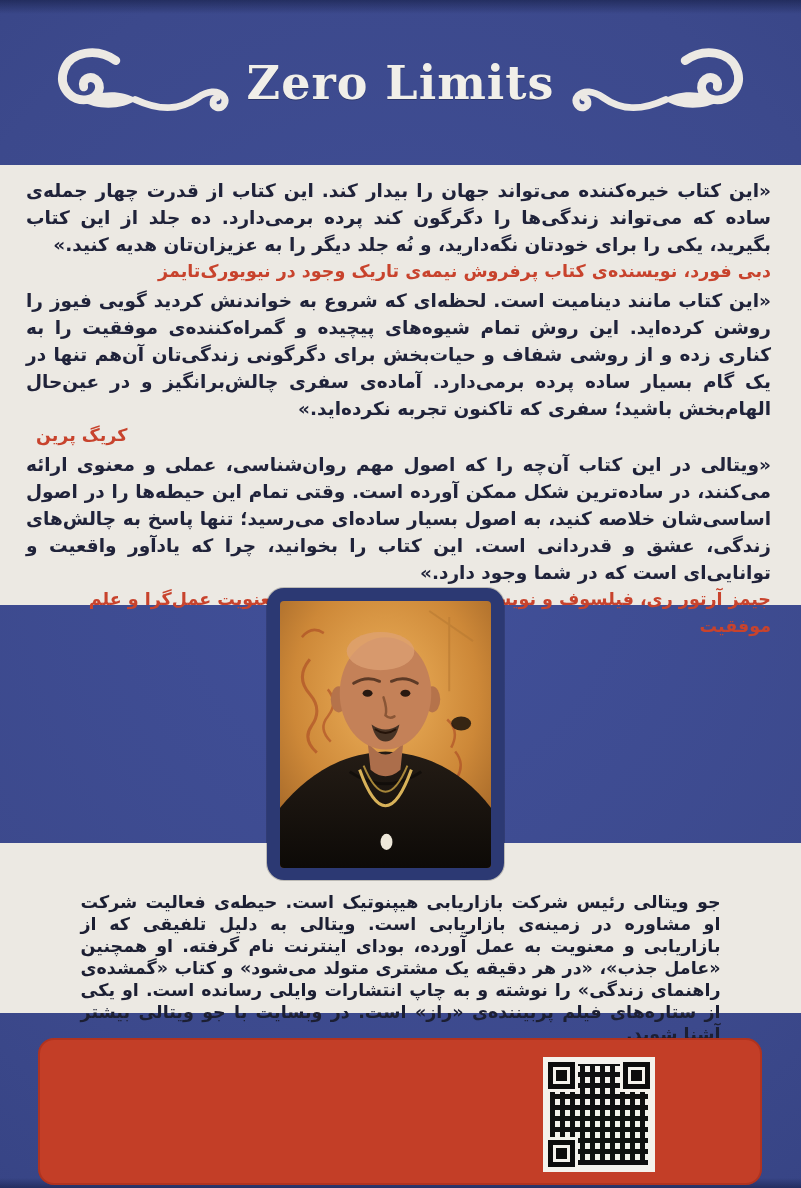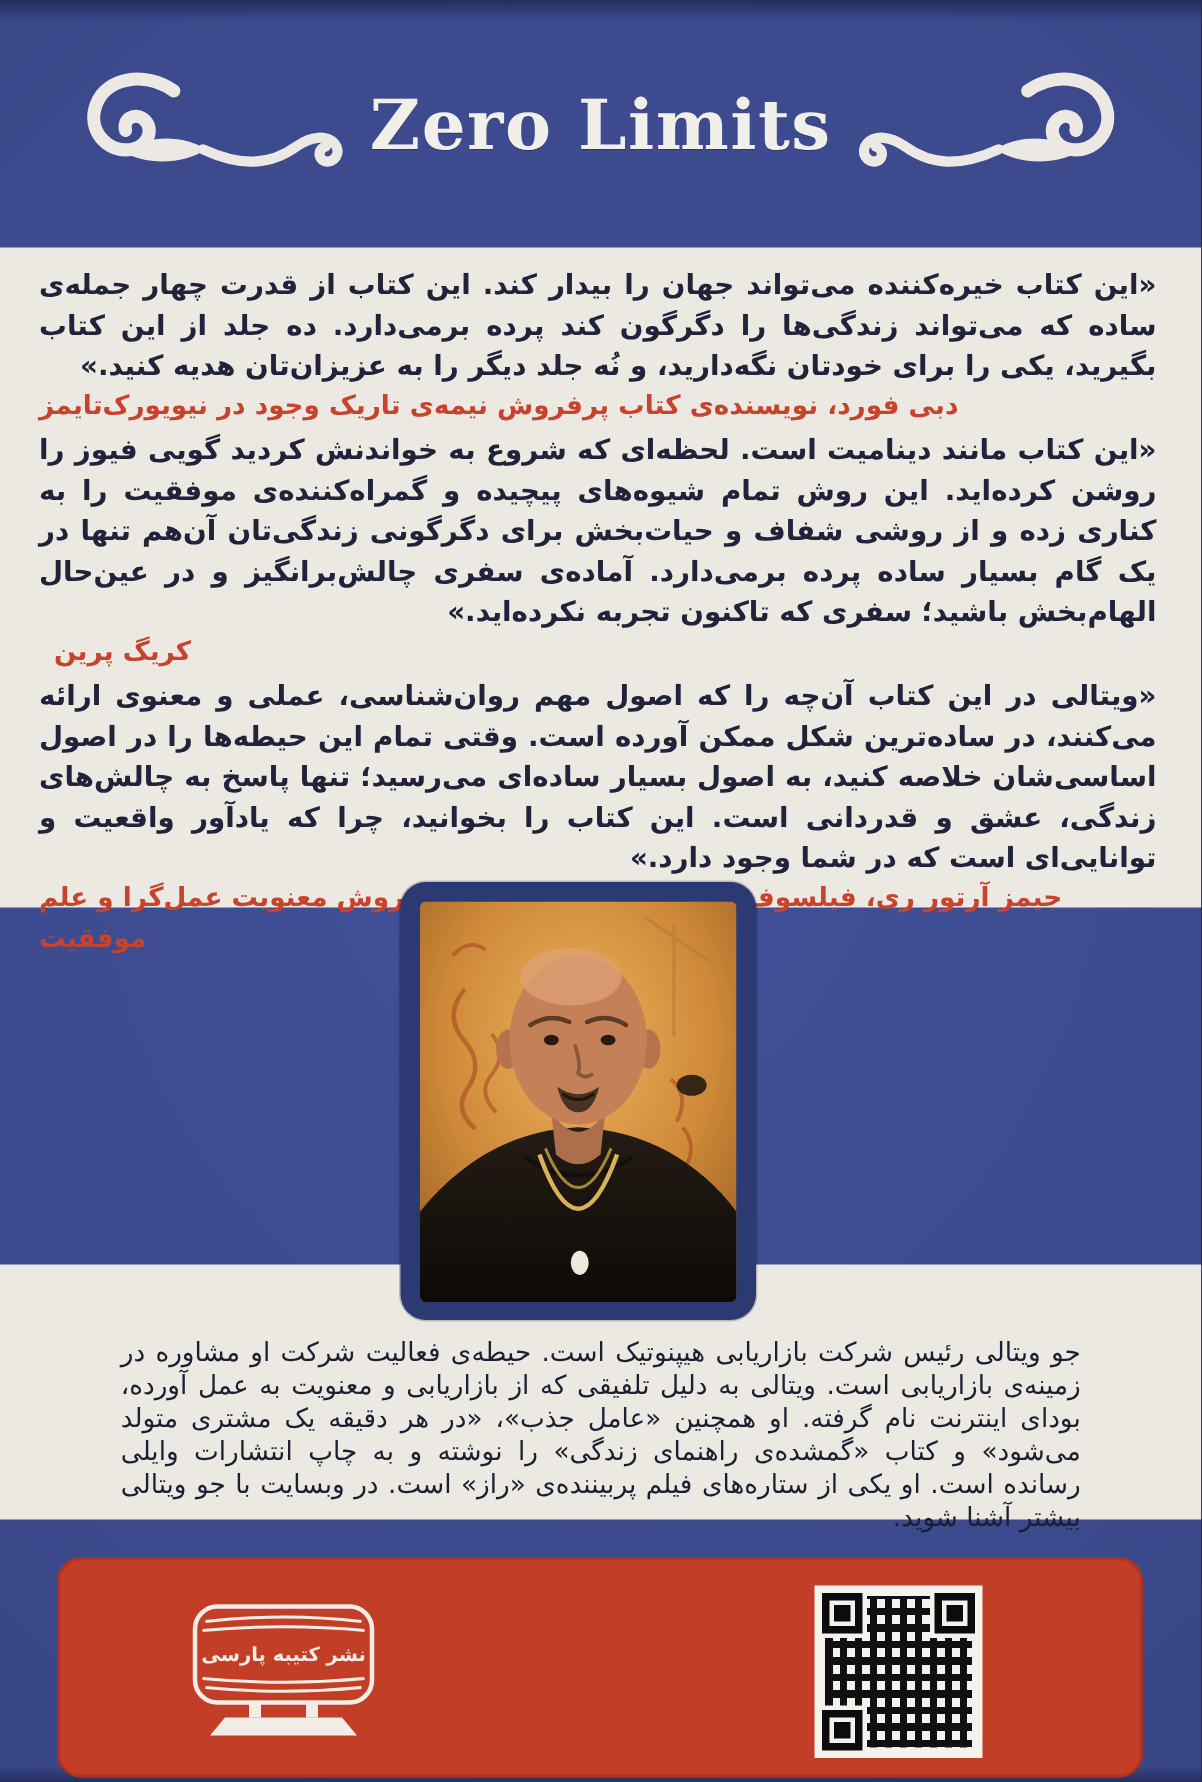--- a/index.html
+++ b/index.html
@@ -23,24 +23,24 @@
 
   
   .panel{ position:absolute; left:0; width:100%; background:#ece9e3; }
   .panel.testimonials{ top:165px; height:440px; padding:12px 30px 0 26px; }
   .panel.bio{ top:843px; height:170px; }
 
   .quote{ direction:rtl; text-align:justify; color:#20233a; font-weight:700;
     font-size:18.5px; line-height:27px; }
   .attr{ direction:rtl; color:#c8432d; font-weight:700; font-size:17.5px;
     line-height:27px; margin-bottom:2px; }
-  .attr.center{ text-align:left; }
+  .attr.center{ text-align:right; }
   .attr.left{ text-align:left;margin-left:10px; }
 
-  .bio-text{ direction:rtl; text-align:justify; color:#1c1f33; font-weight:400;
+  .bio-text{ direction:rtl; text-align:justify; color:#1c1f33; font-weight:700;
     font-size:17.5px; line-height:22px; width:640px; margin:48px auto 16px auto; }
 
   
   .photo-frame{ position:absolute; top:588px; left:267px; width:237px; height:292px;
     background:#2c3973; border-radius:17px; padding:13px 13px 12px 13px;
     box-shadow:0 0 0 1px rgba(0,0,0,.2); }
   .photo{ width:100%; height:100%; border-radius:4px; overflow:hidden; display:block; }
 
   
   .footer-bar{ position:absolute; top:1038px; left:38px; width:724px; height:147px;
@@ -160,32 +160,20 @@
       <path d="M92 123 q14 10 28 0 q-4 17 -14 17 q-10 0 -14 -17 Z" fill="#3a2a20" opacity="0.9"></path>
       <path d="M96 128 q10 7 20 0" stroke="#241309" stroke-width="2" fill="none" stroke-linecap="round"></path>
       <path d="M80 168 Q106 240 132 168" stroke="#d8b259" stroke-width="3" fill="none"></path>
       <path d="M84 164 Q106 216 128 164" stroke="#c9a243" stroke-width="2" fill="none" opacity="0.8"></path>
       <ellipse cx="107" cy="240" rx="6" ry="8" fill="#eee8da"></ellipse>
     </svg>
   </div>
 
   <div class="footer-bar">
 
-    <div class="publisher-logo">
-      <svg viewBox="0 0 142 96" aria-hidden="true">
-        <g stroke="#f4ede6" fill="none" stroke-width="3">
-          <rect x="12" y="5" width="118" height="64" rx="15"></rect>
-          <path d="M19 15 Q71 9 123 15 M17 21 Q71 16 125 21" stroke-width="2"></path>
-          <path d="M17 53 Q71 58 125 53 M19 59 Q71 64 123 59" stroke-width="2"></path>
-        </g>
-        <path d="M48 69 h8 v10 h-8 Z M86 69 h8 v10 h-8 Z" fill="#f4ede6"></path>
-        <path d="M32 79 h78 l10 12 H22 Z" fill="#f4ede6"></path>
-      </svg>
-      <div class="publisher-name">نشر کتیبه پارسی</div>
-    </div>
 
 
     <div class="qr">
       <div class="qr-inner">
         <div class="qr-noise"></div>
         <div class="qr-finder tl"></div>
         <div class="qr-finder tr"></div>
         <div class="qr-finder bl"></div>
       </div>
     </div>

